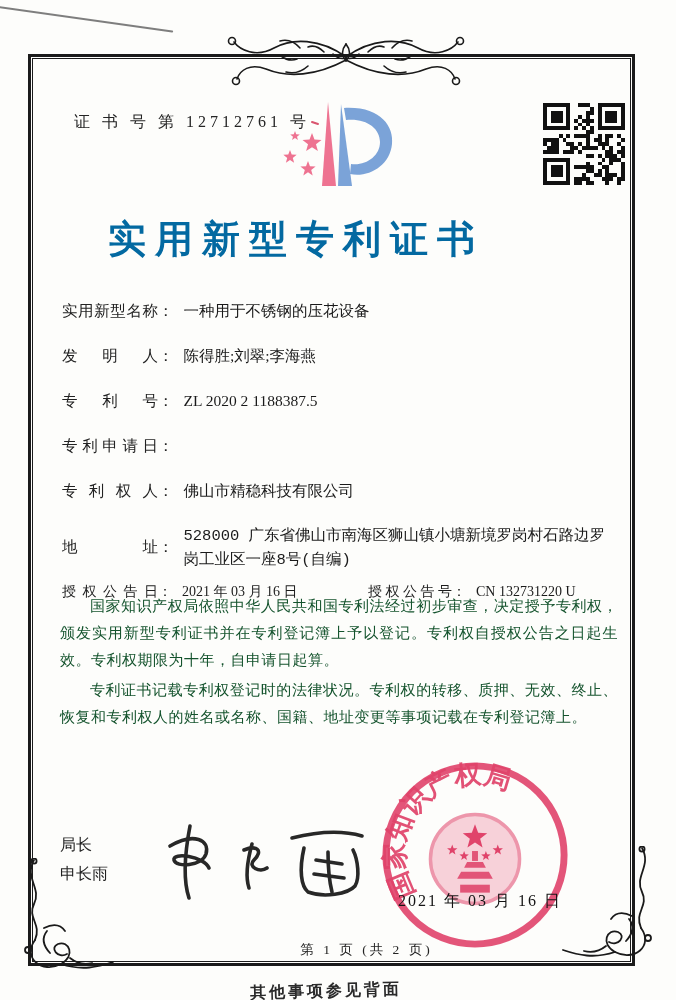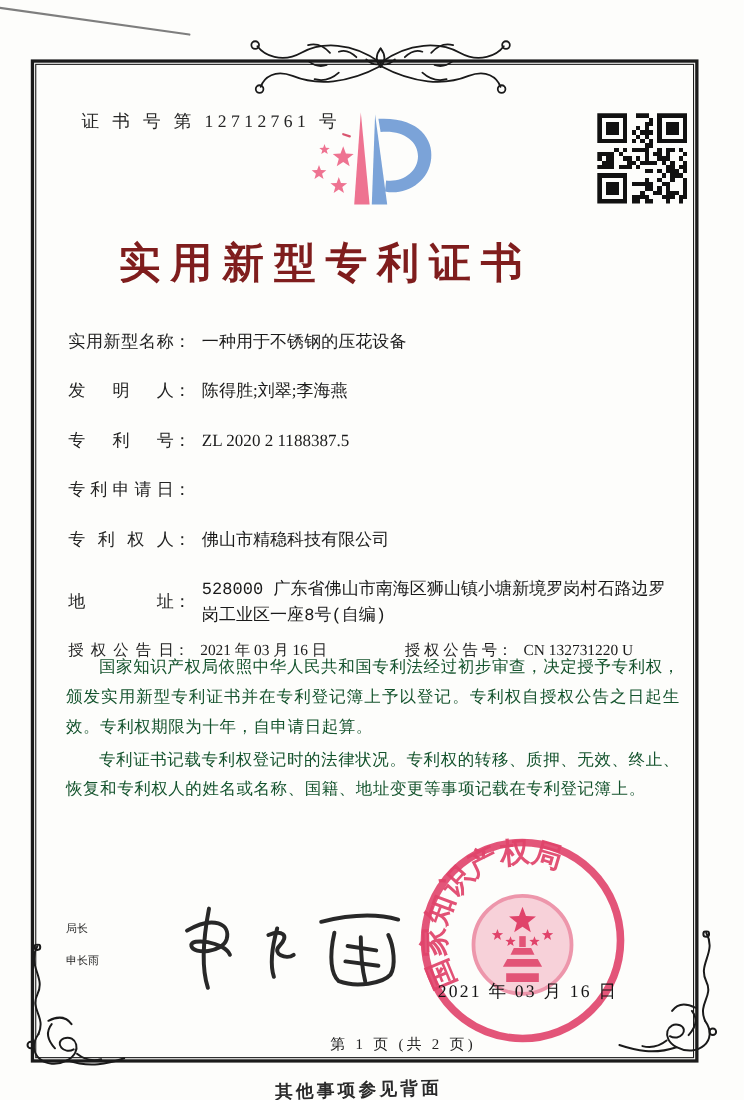--- a/index.html
+++ b/index.html
@@ -16,44 +16,44 @@
   .frame-outer{
     position:absolute;left:28px;top:54px;width:601px;height:906px;
     border:3px solid #1b1b1b;
   }
   .frame-inner{position:absolute;inset:1px;border:1px solid #1b1b1b;}
   .flourish-top{position:absolute;left:196px;top:30px;width:300px;height:62px;}
   .flourish-corner{position:absolute;width:100px;height:118px;}
   .flourish-bl{left:14px;top:858px;}
   .flourish-br{left:562px;top:846px;transform:scaleX(-1);}
   .cert-no{
-    position:absolute;left:74px;top:100px;font-size:16px;letter-spacing:4px;color:#242424;
+    position:absolute;left:74px;top:112px;font-size:16px;letter-spacing:4px;color:#242424;
   }
   .logo{position:absolute;left:262px;top:86px;width:176px;height:122px;}
   .qr{position:absolute;left:543px;top:103px;width:82px;height:82px;}
   .title{
     position:absolute;left:28px;top:214px;width:536px;text-align:center;
-    font-size:38px;font-weight:700;letter-spacing:9px;color:#7f1d1d;
+    font-size:38px;font-weight:700;letter-spacing:9px;color:#0369a1;
   }
   .fields{position:absolute;left:62px;top:299px;width:556px;font-size:15.5px;}
   .frow{display:flex;align-items:center;line-height:24px;margin-bottom:21px;}
   .flabel{
     flex:none;width:96px;text-align:justify;text-align-last:justify;color:#222;
   }
   .fcolon{flex:none;margin-right:10px;color:#222;}
   .fvalue{flex:1;color:#1a1a1a;}
   .grant-row{display:flex;line-height:24px;font-size:14px;}
   .grant-row .fvalue1{flex:none;width:186px;}
   .flabel2{flex:none;width:84px;text-align:justify;text-align-last:justify;}
   .paras{
     position:absolute;left:60px;top:594px;width:558px;
     font-size:15px;line-height:27px;text-align:justify;letter-spacing:.5px;color:#14532d;font-family:Liberation Mono, monospace;
   }
   .paras p{margin:0 0 3px 0;text-indent:2em;}
-  .signer{position:absolute;left:60px;top:830px;font-size:10px;line-height:29px;color:#1f1f1f;}
+  .signer{position:absolute;left:60px;top:830px;font-size:16px;line-height:29px;color:#1f1f1f;}
   .signature{position:absolute;left:152px;top:810px;width:235px;height:95px;}
   .seal{position:absolute;left:376px;top:756px;width:198px;height:198px;}
   .seal-date{
     position:absolute;left:398px;top:891px;font-size:16px;letter-spacing:2px;color:#141414;
   }
   .page-no{
     position:absolute;left:28px;top:941px;width:601px;text-align:center;
     font-size:13.5px;letter-spacing:3px;color:#222;margin-left:38px;
   }
   .back-note{

